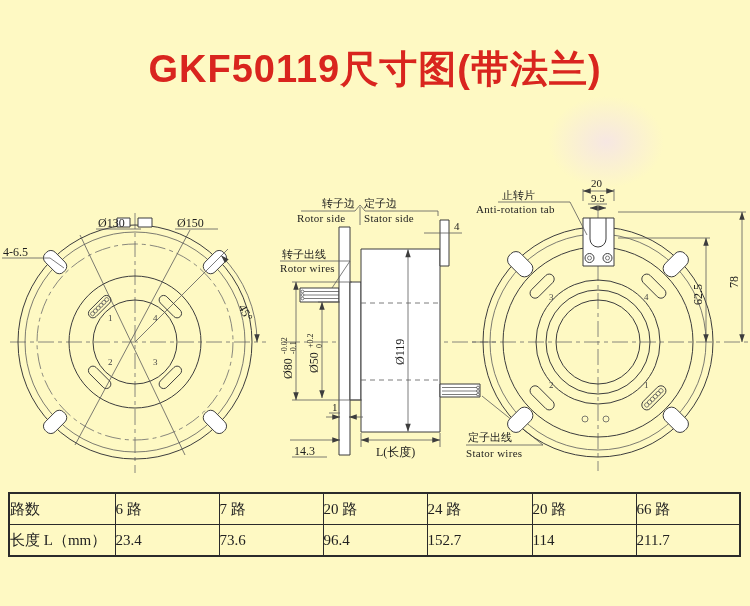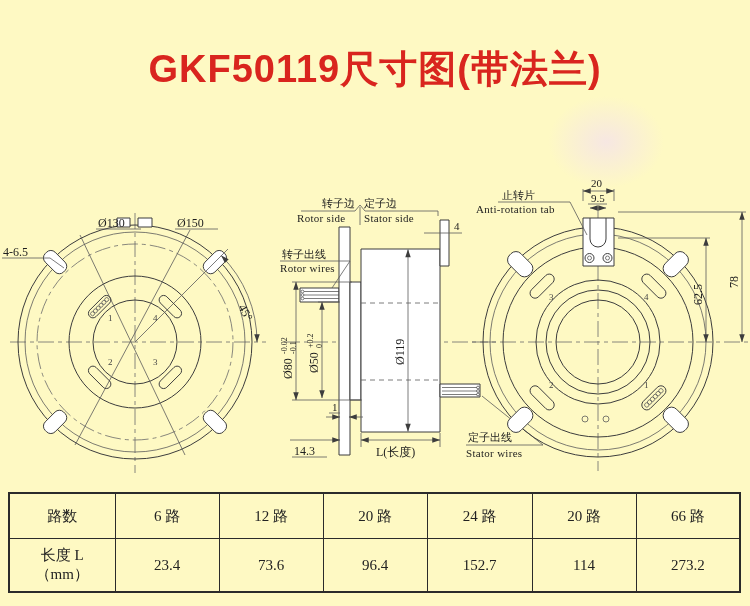--- a/index.html
+++ b/index.html
@@ -19,21 +19,21 @@
   .white{fill:#ffffff;}
   text{fill:#1e1e1e;font-family:"Liberation Serif",serif;}
   .dim{font-size:12px;}
   .dimsm{font-size:11px;}
   .tol{font-size:8px;}
   .cn{font-size:11px;}
   .en{font-size:11px;letter-spacing:0.3px;}
   .num{font-size:9px;fill:#444;}
   .spec-table{position:absolute;left:8px;top:492px;border-collapse:collapse;table-layout:fixed;
               font-size:15px;}
-  .spec-table td{border:1px solid #2b2b2b;text-align:center;height:30px;padding:7px;}
+  .spec-table td{border:1px solid #2b2b2b;height:30px;padding:0;}
   .spec-table{border:2px solid #2b2b2b;}
 </style>
 </head>
 <body>
 
 <div class="page">
 
   <div class="title" style="color: rgb(217, 37, 30);">GKF50119尺寸图(带法兰)</div>
   <div class="watermark"></div>
 
@@ -285,30 +285,30 @@
         <col style="width:104px">
       <col style="width:104px">
         <col style="width:105px">
         <col style="width:104px">
         <col style="width:104px">
     </colgroup>
     <tbody>
         <tr>
       <td>路数</td>
       <td>6 路</td>
-      <td>12 路</td>
+      <td>7 路</td>
       <td>20 路</td>
       <td>24 路</td>
       <td>20 路</td>
       <td>66 路</td>
     </tr>
     <tr>
       <td>长度 L（mm）</td>
       <td>23.4</td>
       <td>73.6</td>
       <td>96.4</td>
       <td>152.7</td>
       <td>114</td>
-      <td>273.2</td>
+      <td>211.7</td>
     </tr>
   </tbody>
     </table>
 </div>
 
 </body></html>

